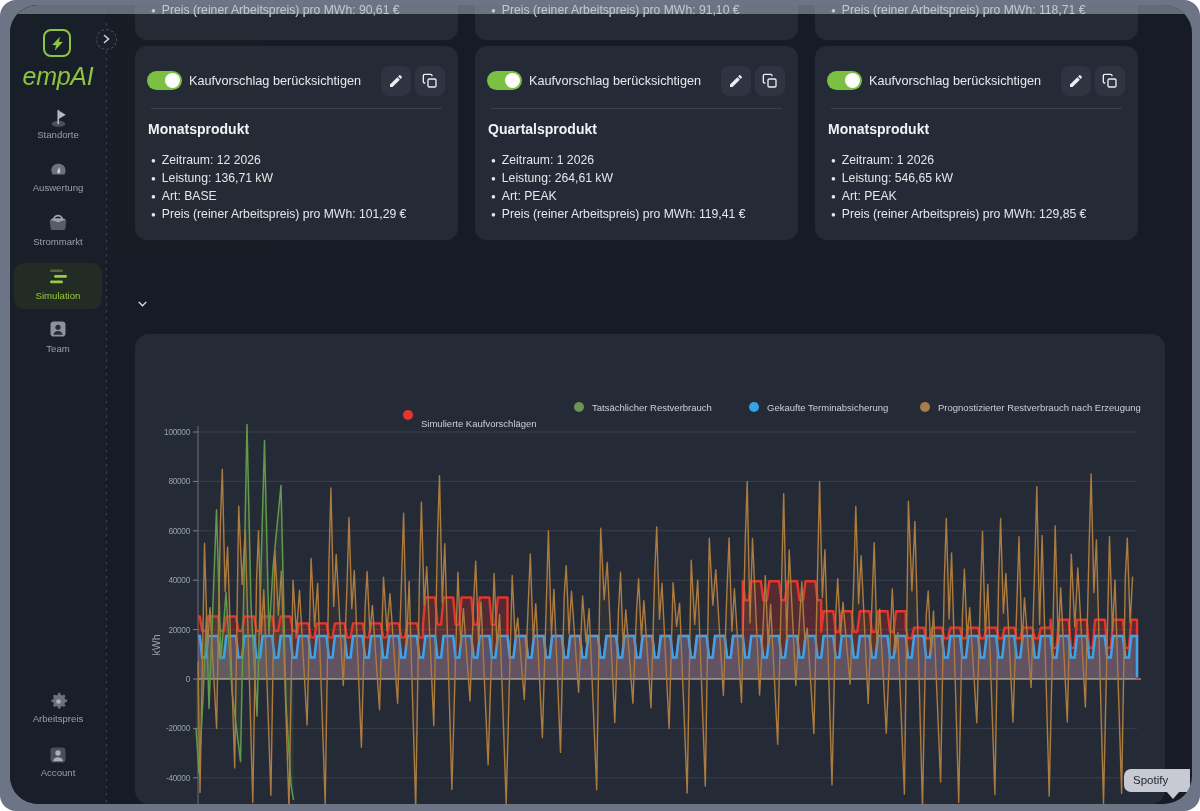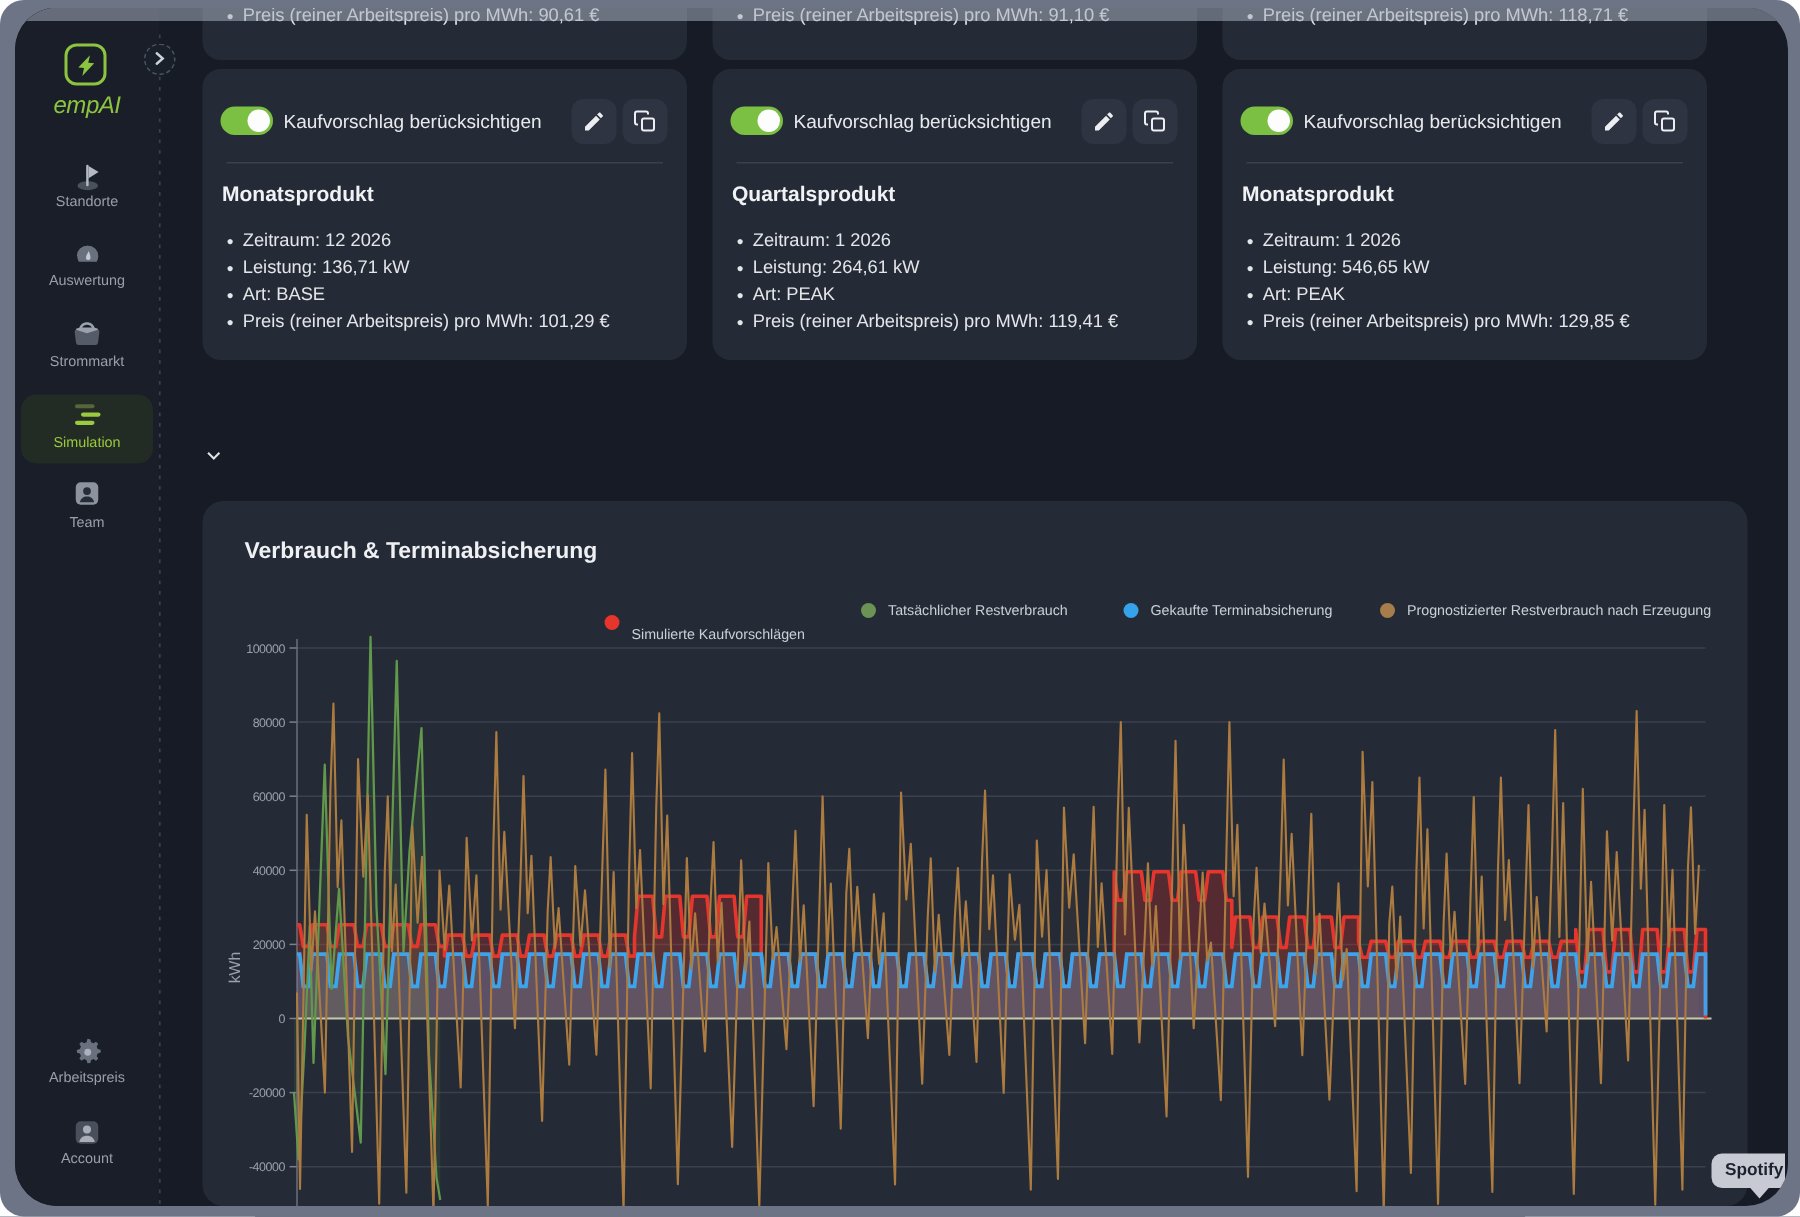--- a/index.html
+++ b/index.html
@@ -12,21 +12,21 @@
 .icbtn { position:absolute; top:20px; width:30px; height:30px; background:#2e3440; border-radius:8px; display:flex; align-items:center; justify-content:center; }
 </style></head>
 <body>
 <div id="frame"></div>
 <div id="win">
   <div id="sidebar">
   <div style="position:absolute;left:33px;top:24px;width:28px;height:28px;border:2.4px solid #8dc63f;border-radius:8px;"></div>
   <svg style="position:absolute;left:39px;top:30px;" width="17" height="17" viewBox="0 0 24 24">
         <path d="M15.5 2.5 L4.5 14 l5.4 0.5 -1.6 7.5 L19.5 10 l-5.6-0.4 Z" fill="#8dc63f"></path>
       </svg>
-  <div style="position:absolute;left:0;top:57px;width:96px;text-align:center;font-size:16px;font-style:italic;color:#8dc63f;font-weight:500;letter-spacing:-0.3px;">empAI</div>
+  <div style="position:absolute;left:0;top:57px;width:96px;text-align:center;font-size:25px;font-style:italic;color:#8dc63f;font-weight:500;letter-spacing:-0.3px;">empAI</div>
 
     <div style="position:absolute;left:0;top:102px;width:96px;text-align:center;"><svg width="21" height="21" viewBox="0 0 22 22">
           <ellipse cx="11" cy="17.6" rx="7.2" ry="3.1" fill="#4a515c"></ellipse>
           <rect x="9.9" y="3" width="1.7" height="15" rx="0.8" fill="#b6bcc5"></rect>
           <path d="M11.6 3.8 L18.6 8.1 L11.6 12.4 Z" fill="#b6bcc5"></path>
         </svg></div>
     <div style="position:absolute;left:0;top:124px;width:96px;text-align:center;font-size:9.6px;color:#99a0ac;">Standorte</div>
 
     <div style="position:absolute;left:0;top:154px;width:96px;text-align:center;"><svg width="21" height="21" viewBox="0 0 24 24">
           <path d="M12 5.5 a8 8 0 0 1 8 8 l-3 0 a5.2 5.2 0 0 0 -10.4 0 l-3 0 a8 8 0 0 1 8-8 Z" fill="#6b727e"></path>
@@ -152,21 +152,20 @@
       <div style="position:absolute;left:13px;top:75px;font-size:14px;font-weight:bold;color:#f2f4f6;">Monatsprodukt</div>
       <div style="position:absolute;left:16px;top:107px;font-size:12.2px;color:#e6e8eb;white-space:nowrap;"><span style="font-size:8px;position:relative;top:-1.5px;">●</span><span style="margin-left:6px;">Zeitraum: 1 2026</span></div>
       <div style="position:absolute;left:16px;top:125px;font-size:12.2px;color:#e6e8eb;white-space:nowrap;"><span style="font-size:8px;position:relative;top:-1.5px;">●</span><span style="margin-left:6px;">Leistung: 546,65 kW</span></div>
       <div style="position:absolute;left:16px;top:143px;font-size:12.2px;color:#e6e8eb;white-space:nowrap;"><span style="font-size:8px;position:relative;top:-1.5px;">●</span><span style="margin-left:6px;">Art: PEAK</span></div>
       <div style="position:absolute;left:16px;top:161px;font-size:12.2px;color:#e6e8eb;white-space:nowrap;"><span style="font-size:8px;position:relative;top:-1.5px;">●</span><span style="margin-left:6px;">Preis (reiner Arbeitspreis) pro MWh: 129,85 €</span></div>
     </div>
   <svg style="position:absolute;left:126px;top:291.5px;" width="13" height="13" viewBox="0 0 24 24" fill="none" stroke="#dfe2e6" stroke-width="2.6">
       <path d="M5 9 l7 7 7-7"></path>
     </svg>
   <div style="position:absolute;left:125px;top:329px;width:1030px;height:470px;background:#252b35;border-radius:14px;">
-    <div style="position:absolute;left:28px;top:24.5px;font-size:15.3px;font-weight:bold;color:#f0f2f4;">Verbrauch &amp; Terminabsicherung</div>
     <div style="position:absolute;left:268px;top:67.5px;display:flex;align-items:center;">
       <span style="width:10px;height:10px;border-radius:50%;background:#e8352b;display:inline-block;"></span>
       <span style="margin-left:8px;font-size:9.5px;color:#ccd1d7;white-space:nowrap;margin-top:16px;">Simulierte Kaufvorschlägen</span>
       </div>
       <div style="position:absolute;left:439px;top:67.5px;display:flex;align-items:center;">
       <span style="width:10px;height:10px;border-radius:50%;background:#6d9355;display:inline-block;"></span>
       <span style="margin-left:8px;font-size:9.5px;color:#ccd1d7;white-space:nowrap;">Tatsächlicher Restverbrauch</span>
       </div>
       <div style="position:absolute;left:614px;top:67.5px;display:flex;align-items:center;">
       <span style="width:10px;height:10px;border-radius:50%;background:#35a3ea;display:inline-block;"></span>
@@ -209,14 +208,14 @@
   <path d="M63.0 327.7L65.0 458.6L69.5 209.2L72.5 313.2L75.0 273.6L81.6 394.4L81.6 394.4L85.3 191.5L87.3 135.1L90.1 257.4L92.6 212.9L99.7 433.9L99.7 433.9L103.7 172.1L107.2 250.4L110.2 196.0L117.8 468.5L117.8 468.5L121.5 247.2L123.5 196.8L126.3 300.2L128.8 255.7L135.9 461.2L135.9 461.2L139.9 216.6L143.4 281.1L146.4 237.2L154.0 474.8L154.0 474.8L158.0 246.3L161.5 299.1L164.5 256.3L172.1 391.0L172.1 391.0L176.1 224.5L179.6 293.0L182.6 249.5L190.2 469.6L190.2 469.6L193.9 230.8L195.9 154.0L198.7 272.5L201.2 220.5L208.3 351.4L208.3 351.4L212.0 251.9L214.0 183.4L216.8 274.8L219.3 236.6L226.4 413.3L226.4 413.3L230.1 273.3L232.1 237.4L234.9 298.3L237.4 271.4L244.5 375.8L244.5 375.8L248.5 243.3L252.0 296.7L255.0 259.6L262.6 369.2L262.6 369.2L268.6 179.1L271.6 311.2L274.1 247.4L280.7 473.7L280.7 473.7L284.4 247.5L286.4 168.1L289.2 271.4L291.7 232.7L298.8 391.6L298.8 391.6L302.5 203.6L304.5 141.6L307.3 268.8L309.8 209.7L316.9 455.4L316.9 455.4L322.9 238.1L325.9 311.8L328.4 274.8L335.0 367.0L335.0 367.0L338.7 267.1L340.7 227.3L343.5 307.1L346.0 267.9L353.1 430.7L353.1 430.7L359.1 239.5L362.1 313.2L364.6 280.4L371.2 470.2L371.2 470.2L377.2 241.4L380.2 305.4L382.7 284.0L389.3 365.5L389.3 365.5L395.3 219.9L398.3 307.3L400.8 269.6L407.4 403.5L407.4 403.5L413.4 196.8L416.4 302.0L418.9 255.1L425.5 418.4L425.5 418.4L429.2 261.4L431.2 231.8L434.0 299.9L436.5 257.2L443.6 358.1L443.6 358.1L447.6 262.0L451.1 308.6L454.1 274.8L461.7 455.7L461.7 455.7L465.7 194.3L469.2 265.7L472.2 228.5L479.8 388.5L479.8 388.5L483.5 276.8L485.5 238.2L488.3 313.8L490.8 275.8L497.9 369.3L497.9 369.3L501.6 276.4L503.6 244.7L506.4 303.6L508.9 266.8L516.0 373.9L516.0 373.9L519.7 239.6L521.7 193.0L524.5 285.4L527.0 249.5L534.1 394.6L534.1 394.6L538.1 248.8L541.6 292.5L544.6 269.2L552.2 459.1L552.2 459.1L556.2 226.3L559.7 290.4L562.7 246.1L570.3 452.0L570.3 452.0L574.3 204.3L577.8 271.1L580.8 235.6L588.4 361.5L588.4 361.5L592.1 252.8L594.1 203.9L596.9 297.3L599.4 254.8L606.5 368.6L606.5 368.6L610.2 207.8L612.2 147.4L615.0 289.0L617.5 204.5L624.6 361.0L624.6 361.0L628.3 287.8L630.3 241.6L633.1 310.2L635.6 270.1L642.7 410.3L642.7 410.3L648.7 159.8L651.7 305.6L654.2 215.9L660.8 351.4L660.8 351.4L666.8 247.7L669.8 306.6L672.3 294.3L678.9 399.5L678.9 399.5L682.6 234.8L684.6 147.4L687.4 263.5L689.9 215.8L697.0 450.7L697.0 450.7L700.7 281.3L702.7 244.6L705.5 301.3L708.0 268.3L715.1 350.1L715.1 350.1L718.8 244.9L720.8 172.4L723.6 269.7L726.1 221.8L733.2 369.4L733.2 369.4L739.2 208.6L742.2 315.3L744.7 275.2L751.3 399.2L751.3 399.2L757.3 254.9L760.3 319.3L762.8 298.7L769.4 460.1L769.4 460.1L773.4 167.2L776.9 256.9L779.9 187.4L787.5 473.8L787.5 473.8L791.2 281.5L793.2 257.0L796.0 319.3L798.5 277.0L805.6 448.0L805.6 448.0L809.3 245.8L811.3 184.4L814.1 285.0L816.6 218.9L823.7 468.6L823.7 468.6L827.4 281.7L829.4 235.1L832.2 304.4L834.7 273.8L841.8 388.7L841.8 388.7L845.5 259.0L847.5 197.3L850.3 302.4L852.8 250.4L859.9 460.6L859.9 460.6L863.6 246.9L865.6 184.4L868.4 279.3L870.9 239.4L878.0 388.1L878.0 388.1L884.0 202.7L887.0 311.5L889.5 264.0L896.1 353.6L896.1 353.6L899.8 229.6L901.8 152.7L904.6 290.6L907.1 201.4L914.2 462.0L914.2 462.0L920.2 191.9L923.2 308.6L925.7 253.9L932.3 388.1L932.3 388.1L936.3 220.2L939.8 293.1L942.8 234.0L950.4 373.0L950.4 373.0L954.1 211.9L956.1 140.0L958.9 258.5L961.4 205.9L968.5 469.2L968.5 469.2L974.5 202.7L977.5 297.0L980.0 245.9L986.6 459.2L986.6 459.2L990.3 244.1L992.3 204.2L995.1 288.7L997.6 242.6L997.6 345.0 L63.0 345.0 Z" fill="rgba(174,124,62,0.08)"></path>
   <path d="M61.0 394.4L64.0 438.9L68.0 364.8L71.5 283.2L74.0 374.6L81.5 175.8L86.0 325.2L91.0 258.6L97.0 357.4L105.5 427.7L112.0 90.6L116.0 270.9L122.0 382.1L129.5 106.6L134.0 300.5L138.0 233.8L146.0 151.4L151.0 369.7L156.0 451.2L158.5 466.0L158.5 345.0 L61.0 345.0 Z" fill="rgba(99,153,74,0.13)"></path>
   <line x1="63" y1="345" x2="1006" y2="345" stroke="#d6dab3" stroke-width="1.2" opacity="0.9"></line>
   <path d="M63.0 282.5L64.8 282.5L67.2 296.9L70.8 296.9L73.2 282.5L82.9 282.5L85.3 296.9L88.9 296.9L91.3 282.5L101.0 282.5L103.4 296.9L107.0 296.9L109.4 282.5L119.1 282.5L121.5 296.9L125.1 296.9L127.5 282.5L137.2 282.5L139.6 296.9L143.2 296.9L145.6 282.5L155.3 282.5L157.7 296.9L161.3 296.9L161.3 303.4L163.7 289.4L173.4 289.4L175.8 303.4L179.4 303.4L181.8 289.4L191.5 289.4L193.9 303.4L197.5 303.4L199.9 289.4L209.6 289.4L212.0 303.4L215.6 303.4L218.0 289.4L227.7 289.4L230.1 303.4L233.7 303.4L236.1 289.4L245.8 289.4L248.2 303.4L251.8 303.4L254.2 289.4L263.9 289.4L266.3 303.4L269.9 303.4L272.3 289.4L282.0 289.4L284.4 303.4L288.0 303.4L288.0 290.6L290.4 263.5L300.1 263.5L302.5 290.6L306.1 290.6L308.5 263.5L318.2 263.5L320.6 290.6L324.2 290.6L326.6 263.5L336.3 263.5L338.7 290.6L342.3 290.6L344.7 263.5L354.4 263.5L356.8 290.6L360.4 290.6L362.8 263.5L372.5 263.5L372.5 302.0L374.9 323.5L378.5 323.5L380.9 302.0L390.6 302.0L393.0 323.5L396.6 323.5L399.0 302.0L408.7 302.0L411.1 323.5L414.7 323.5L417.1 302.0L426.8 302.0L429.2 323.5L432.8 323.5L435.2 302.0L444.9 302.0L447.3 323.5L450.9 323.5L453.3 302.0L463.0 302.0L465.4 323.5L469.0 323.5L471.4 302.0L481.1 302.0L483.5 323.5L487.1 323.5L489.5 302.0L499.2 302.0L501.6 323.5L505.2 323.5L507.6 302.0L517.3 302.0L519.7 323.5L523.3 323.5L525.7 302.0L535.4 302.0L537.8 323.5L541.4 323.5L543.8 302.0L553.5 302.0L555.9 323.5L559.5 323.5L561.9 302.0L571.6 302.0L574.0 323.5L577.6 323.5L580.0 302.0L589.7 302.0L592.1 323.5L595.7 323.5L598.1 302.0L607.8 302.0L607.8 247.2L610.2 266.2L613.8 266.2L616.2 247.2L625.9 247.2L628.3 266.2L631.9 266.2L634.3 247.2L644.0 247.2L646.4 266.2L650.0 266.2L652.4 247.2L662.1 247.2L664.5 266.2L668.1 266.2L670.5 247.2L680.2 247.2L682.6 266.2L686.2 266.2L686.2 297.7L688.6 277.3L698.3 277.3L700.7 297.7L704.3 297.7L706.7 277.3L716.4 277.3L718.8 297.7L722.4 297.7L724.8 277.3L734.5 277.3L736.9 297.7L740.5 297.7L742.9 277.3L752.6 277.3L755.0 297.7L758.6 297.7L761.0 277.3L770.7 277.3L770.7 293.6L773.1 304.2L776.7 304.2L779.1 293.6L788.8 293.6L791.2 304.2L794.8 304.2L797.2 293.6L806.9 293.6L809.3 304.2L812.9 304.2L815.3 293.6L825.0 293.6L827.4 304.2L831.0 304.2L833.4 293.6L843.1 293.6L845.5 304.2L849.1 304.2L851.5 293.6L861.2 293.6L863.6 304.2L867.2 304.2L869.6 293.6L879.3 293.6L881.7 304.2L885.3 304.2L887.7 293.6L897.4 293.6L899.8 304.2L903.4 304.2L905.8 293.6L915.5 293.6L915.5 285.7L917.9 313.9L921.5 313.9L923.9 285.7L933.6 285.7L936.0 313.9L939.6 313.9L942.0 285.7L951.7 285.7L954.1 313.9L957.7 313.9L960.1 285.7L969.8 285.7L972.2 313.9L975.8 313.9L978.2 285.7L987.9 285.7L990.3 313.9L993.9 313.9L996.3 285.7L1002.0 285.7L1002.0 345.0" fill="none" stroke="#e8352b" stroke-width="2.4" stroke-linejoin="round"></path>
   <path d="M63.0 302.0L64.8 302.0L67.2 323.5L70.8 323.5L73.2 302.0L82.9 302.0L85.3 323.5L88.9 323.5L91.3 302.0L101.0 302.0L103.4 323.5L107.0 323.5L109.4 302.0L119.1 302.0L121.5 323.5L125.1 323.5L127.5 302.0L137.2 302.0L139.6 323.5L143.2 323.5L145.6 302.0L155.3 302.0L157.7 323.5L161.3 323.5L163.7 302.0L173.4 302.0L175.8 323.5L179.4 323.5L181.8 302.0L191.5 302.0L193.9 323.5L197.5 323.5L199.9 302.0L209.6 302.0L212.0 323.5L215.6 323.5L218.0 302.0L227.7 302.0L230.1 323.5L233.7 323.5L236.1 302.0L245.8 302.0L248.2 323.5L251.8 323.5L254.2 302.0L263.9 302.0L266.3 323.5L269.9 323.5L272.3 302.0L282.0 302.0L284.4 323.5L288.0 323.5L290.4 302.0L300.1 302.0L302.5 323.5L306.1 323.5L308.5 302.0L318.2 302.0L320.6 323.5L324.2 323.5L326.6 302.0L336.3 302.0L338.7 323.5L342.3 323.5L344.7 302.0L354.4 302.0L356.8 323.5L360.4 323.5L362.8 302.0L372.5 302.0L374.9 323.5L378.5 323.5L380.9 302.0L390.6 302.0L393.0 323.5L396.6 323.5L399.0 302.0L408.7 302.0L411.1 323.5L414.7 323.5L417.1 302.0L426.8 302.0L429.2 323.5L432.8 323.5L435.2 302.0L444.9 302.0L447.3 323.5L450.9 323.5L453.3 302.0L463.0 302.0L465.4 323.5L469.0 323.5L471.4 302.0L481.1 302.0L483.5 323.5L487.1 323.5L489.5 302.0L499.2 302.0L501.6 323.5L505.2 323.5L507.6 302.0L517.3 302.0L519.7 323.5L523.3 323.5L525.7 302.0L535.4 302.0L537.8 323.5L541.4 323.5L543.8 302.0L553.5 302.0L555.9 323.5L559.5 323.5L561.9 302.0L571.6 302.0L574.0 323.5L577.6 323.5L580.0 302.0L589.7 302.0L592.1 323.5L595.7 323.5L598.1 302.0L607.8 302.0L610.2 323.5L613.8 323.5L616.2 302.0L625.9 302.0L628.3 323.5L631.9 323.5L634.3 302.0L644.0 302.0L646.4 323.5L650.0 323.5L652.4 302.0L662.1 302.0L664.5 323.5L668.1 323.5L670.5 302.0L680.2 302.0L682.6 323.5L686.2 323.5L688.6 302.0L698.3 302.0L700.7 323.5L704.3 323.5L706.7 302.0L716.4 302.0L718.8 323.5L722.4 323.5L724.8 302.0L734.5 302.0L736.9 323.5L740.5 323.5L742.9 302.0L752.6 302.0L755.0 323.5L758.6 323.5L761.0 302.0L770.7 302.0L773.1 323.5L776.7 323.5L779.1 302.0L788.8 302.0L791.2 323.5L794.8 323.5L797.2 302.0L806.9 302.0L809.3 323.5L812.9 323.5L815.3 302.0L825.0 302.0L827.4 323.5L831.0 323.5L833.4 302.0L843.1 302.0L845.5 323.5L849.1 323.5L851.5 302.0L861.2 302.0L863.6 323.5L867.2 323.5L869.6 302.0L879.3 302.0L881.7 323.5L885.3 323.5L887.7 302.0L897.4 302.0L899.8 323.5L903.4 323.5L905.8 302.0L915.5 302.0L917.9 323.5L921.5 323.5L923.9 302.0L933.6 302.0L936.0 323.5L939.6 323.5L942.0 302.0L951.7 302.0L954.1 323.5L957.7 323.5L960.1 302.0L969.8 302.0L972.2 323.5L975.8 323.5L978.2 302.0L987.9 302.0L990.3 323.5L993.9 323.5L996.3 302.0L1002.0 302.0L1002.0 343.0" fill="none" stroke="#3da4ec" stroke-width="2.5"></path>
   <path d="M61.0 394.4L64.0 438.9L68.0 364.8L71.5 283.2L74.0 374.6L81.5 175.8L86.0 325.2L91.0 258.6L97.0 357.4L105.5 427.7L112.0 90.6L116.0 270.9L122.0 382.1L129.5 106.6L134.0 300.5L138.0 233.8L146.0 151.4L151.0 369.7L156.0 451.2L158.5 466.0" fill="none" stroke="#63994a" stroke-width="1.5" stroke-linejoin="round"></path>
   <path d="M63.0 327.7L65.0 458.6L69.5 209.2L72.5 313.2L75.0 273.6L81.6 394.4L81.6 394.4L85.3 191.5L87.3 135.1L90.1 257.4L92.6 212.9L99.7 433.9L99.7 433.9L103.7 172.1L107.2 250.4L110.2 196.0L117.8 468.5L117.8 468.5L121.5 247.2L123.5 196.8L126.3 300.2L128.8 255.7L135.9 461.2L135.9 461.2L139.9 216.6L143.4 281.1L146.4 237.2L154.0 474.8L154.0 474.8L158.0 246.3L161.5 299.1L164.5 256.3L172.1 391.0L172.1 391.0L176.1 224.5L179.6 293.0L182.6 249.5L190.2 469.6L190.2 469.6L193.9 230.8L195.9 154.0L198.7 272.5L201.2 220.5L208.3 351.4L208.3 351.4L212.0 251.9L214.0 183.4L216.8 274.8L219.3 236.6L226.4 413.3L226.4 413.3L230.1 273.3L232.1 237.4L234.9 298.3L237.4 271.4L244.5 375.8L244.5 375.8L248.5 243.3L252.0 296.7L255.0 259.6L262.6 369.2L262.6 369.2L268.6 179.1L271.6 311.2L274.1 247.4L280.7 473.7L280.7 473.7L284.4 247.5L286.4 168.1L289.2 271.4L291.7 232.7L298.8 391.6L298.8 391.6L302.5 203.6L304.5 141.6L307.3 268.8L309.8 209.7L316.9 455.4L316.9 455.4L322.9 238.1L325.9 311.8L328.4 274.8L335.0 367.0L335.0 367.0L338.7 267.1L340.7 227.3L343.5 307.1L346.0 267.9L353.1 430.7L353.1 430.7L359.1 239.5L362.1 313.2L364.6 280.4L371.2 470.2L371.2 470.2L377.2 241.4L380.2 305.4L382.7 284.0L389.3 365.5L389.3 365.5L395.3 219.9L398.3 307.3L400.8 269.6L407.4 403.5L407.4 403.5L413.4 196.8L416.4 302.0L418.9 255.1L425.5 418.4L425.5 418.4L429.2 261.4L431.2 231.8L434.0 299.9L436.5 257.2L443.6 358.1L443.6 358.1L447.6 262.0L451.1 308.6L454.1 274.8L461.7 455.7L461.7 455.7L465.7 194.3L469.2 265.7L472.2 228.5L479.8 388.5L479.8 388.5L483.5 276.8L485.5 238.2L488.3 313.8L490.8 275.8L497.9 369.3L497.9 369.3L501.6 276.4L503.6 244.7L506.4 303.6L508.9 266.8L516.0 373.9L516.0 373.9L519.7 239.6L521.7 193.0L524.5 285.4L527.0 249.5L534.1 394.6L534.1 394.6L538.1 248.8L541.6 292.5L544.6 269.2L552.2 459.1L552.2 459.1L556.2 226.3L559.7 290.4L562.7 246.1L570.3 452.0L570.3 452.0L574.3 204.3L577.8 271.1L580.8 235.6L588.4 361.5L588.4 361.5L592.1 252.8L594.1 203.9L596.9 297.3L599.4 254.8L606.5 368.6L606.5 368.6L610.2 207.8L612.2 147.4L615.0 289.0L617.5 204.5L624.6 361.0L624.6 361.0L628.3 287.8L630.3 241.6L633.1 310.2L635.6 270.1L642.7 410.3L642.7 410.3L648.7 159.8L651.7 305.6L654.2 215.9L660.8 351.4L660.8 351.4L666.8 247.7L669.8 306.6L672.3 294.3L678.9 399.5L678.9 399.5L682.6 234.8L684.6 147.4L687.4 263.5L689.9 215.8L697.0 450.7L697.0 450.7L700.7 281.3L702.7 244.6L705.5 301.3L708.0 268.3L715.1 350.1L715.1 350.1L718.8 244.9L720.8 172.4L723.6 269.7L726.1 221.8L733.2 369.4L733.2 369.4L739.2 208.6L742.2 315.3L744.7 275.2L751.3 399.2L751.3 399.2L757.3 254.9L760.3 319.3L762.8 298.7L769.4 460.1L769.4 460.1L773.4 167.2L776.9 256.9L779.9 187.4L787.5 473.8L787.5 473.8L791.2 281.5L793.2 257.0L796.0 319.3L798.5 277.0L805.6 448.0L805.6 448.0L809.3 245.8L811.3 184.4L814.1 285.0L816.6 218.9L823.7 468.6L823.7 468.6L827.4 281.7L829.4 235.1L832.2 304.4L834.7 273.8L841.8 388.7L841.8 388.7L845.5 259.0L847.5 197.3L850.3 302.4L852.8 250.4L859.9 460.6L859.9 460.6L863.6 246.9L865.6 184.4L868.4 279.3L870.9 239.4L878.0 388.1L878.0 388.1L884.0 202.7L887.0 311.5L889.5 264.0L896.1 353.6L896.1 353.6L899.8 229.6L901.8 152.7L904.6 290.6L907.1 201.4L914.2 462.0L914.2 462.0L920.2 191.9L923.2 308.6L925.7 253.9L932.3 388.1L932.3 388.1L936.3 220.2L939.8 293.1L942.8 234.0L950.4 373.0L950.4 373.0L954.1 211.9L956.1 140.0L958.9 258.5L961.4 205.9L968.5 469.2L968.5 469.2L974.5 202.7L977.5 297.0L980.0 245.9L986.6 459.2L986.6 459.2L990.3 244.1L992.3 204.2L995.1 288.7L997.6 242.6" fill="none" stroke="#ae7c3e" stroke-width="1.4" stroke-linejoin="round"></path>
 </svg>
   </div>
   <div id="topband" style="position:absolute;left:0;top:0;width:1182px;height:8.5px;background:rgba(168,175,190,0.55);"></div>
-  <div id="spotify" style="position:absolute;right:2px;top:764px;width:49px;height:23px;background:#c9ccd4;border-radius:7px 0 0 7px;color:#1c222c;font-size:11.5px;font-weight:bold;text-align:left;padding-left:9px;line-height:23px;overflow:hidden;">Spotify</div>
+  <div id="spotify" style="position:absolute;right:2px;top:764px;width:66px;height:23px;background:#c9ccd4;border-radius:7px 0 0 7px;color:#1c222c;font-size:11.5px;font-weight:normal;text-align:left;padding-left:9px;line-height:23px;overflow:hidden;">Spotify</div>
   <div style="position:absolute;right:12px;top:786px;width:0;height:0;border-left:7px solid transparent;border-right:7px solid transparent;border-top:8px solid #c9ccd4;"></div>
 </div>
 </body></html>

